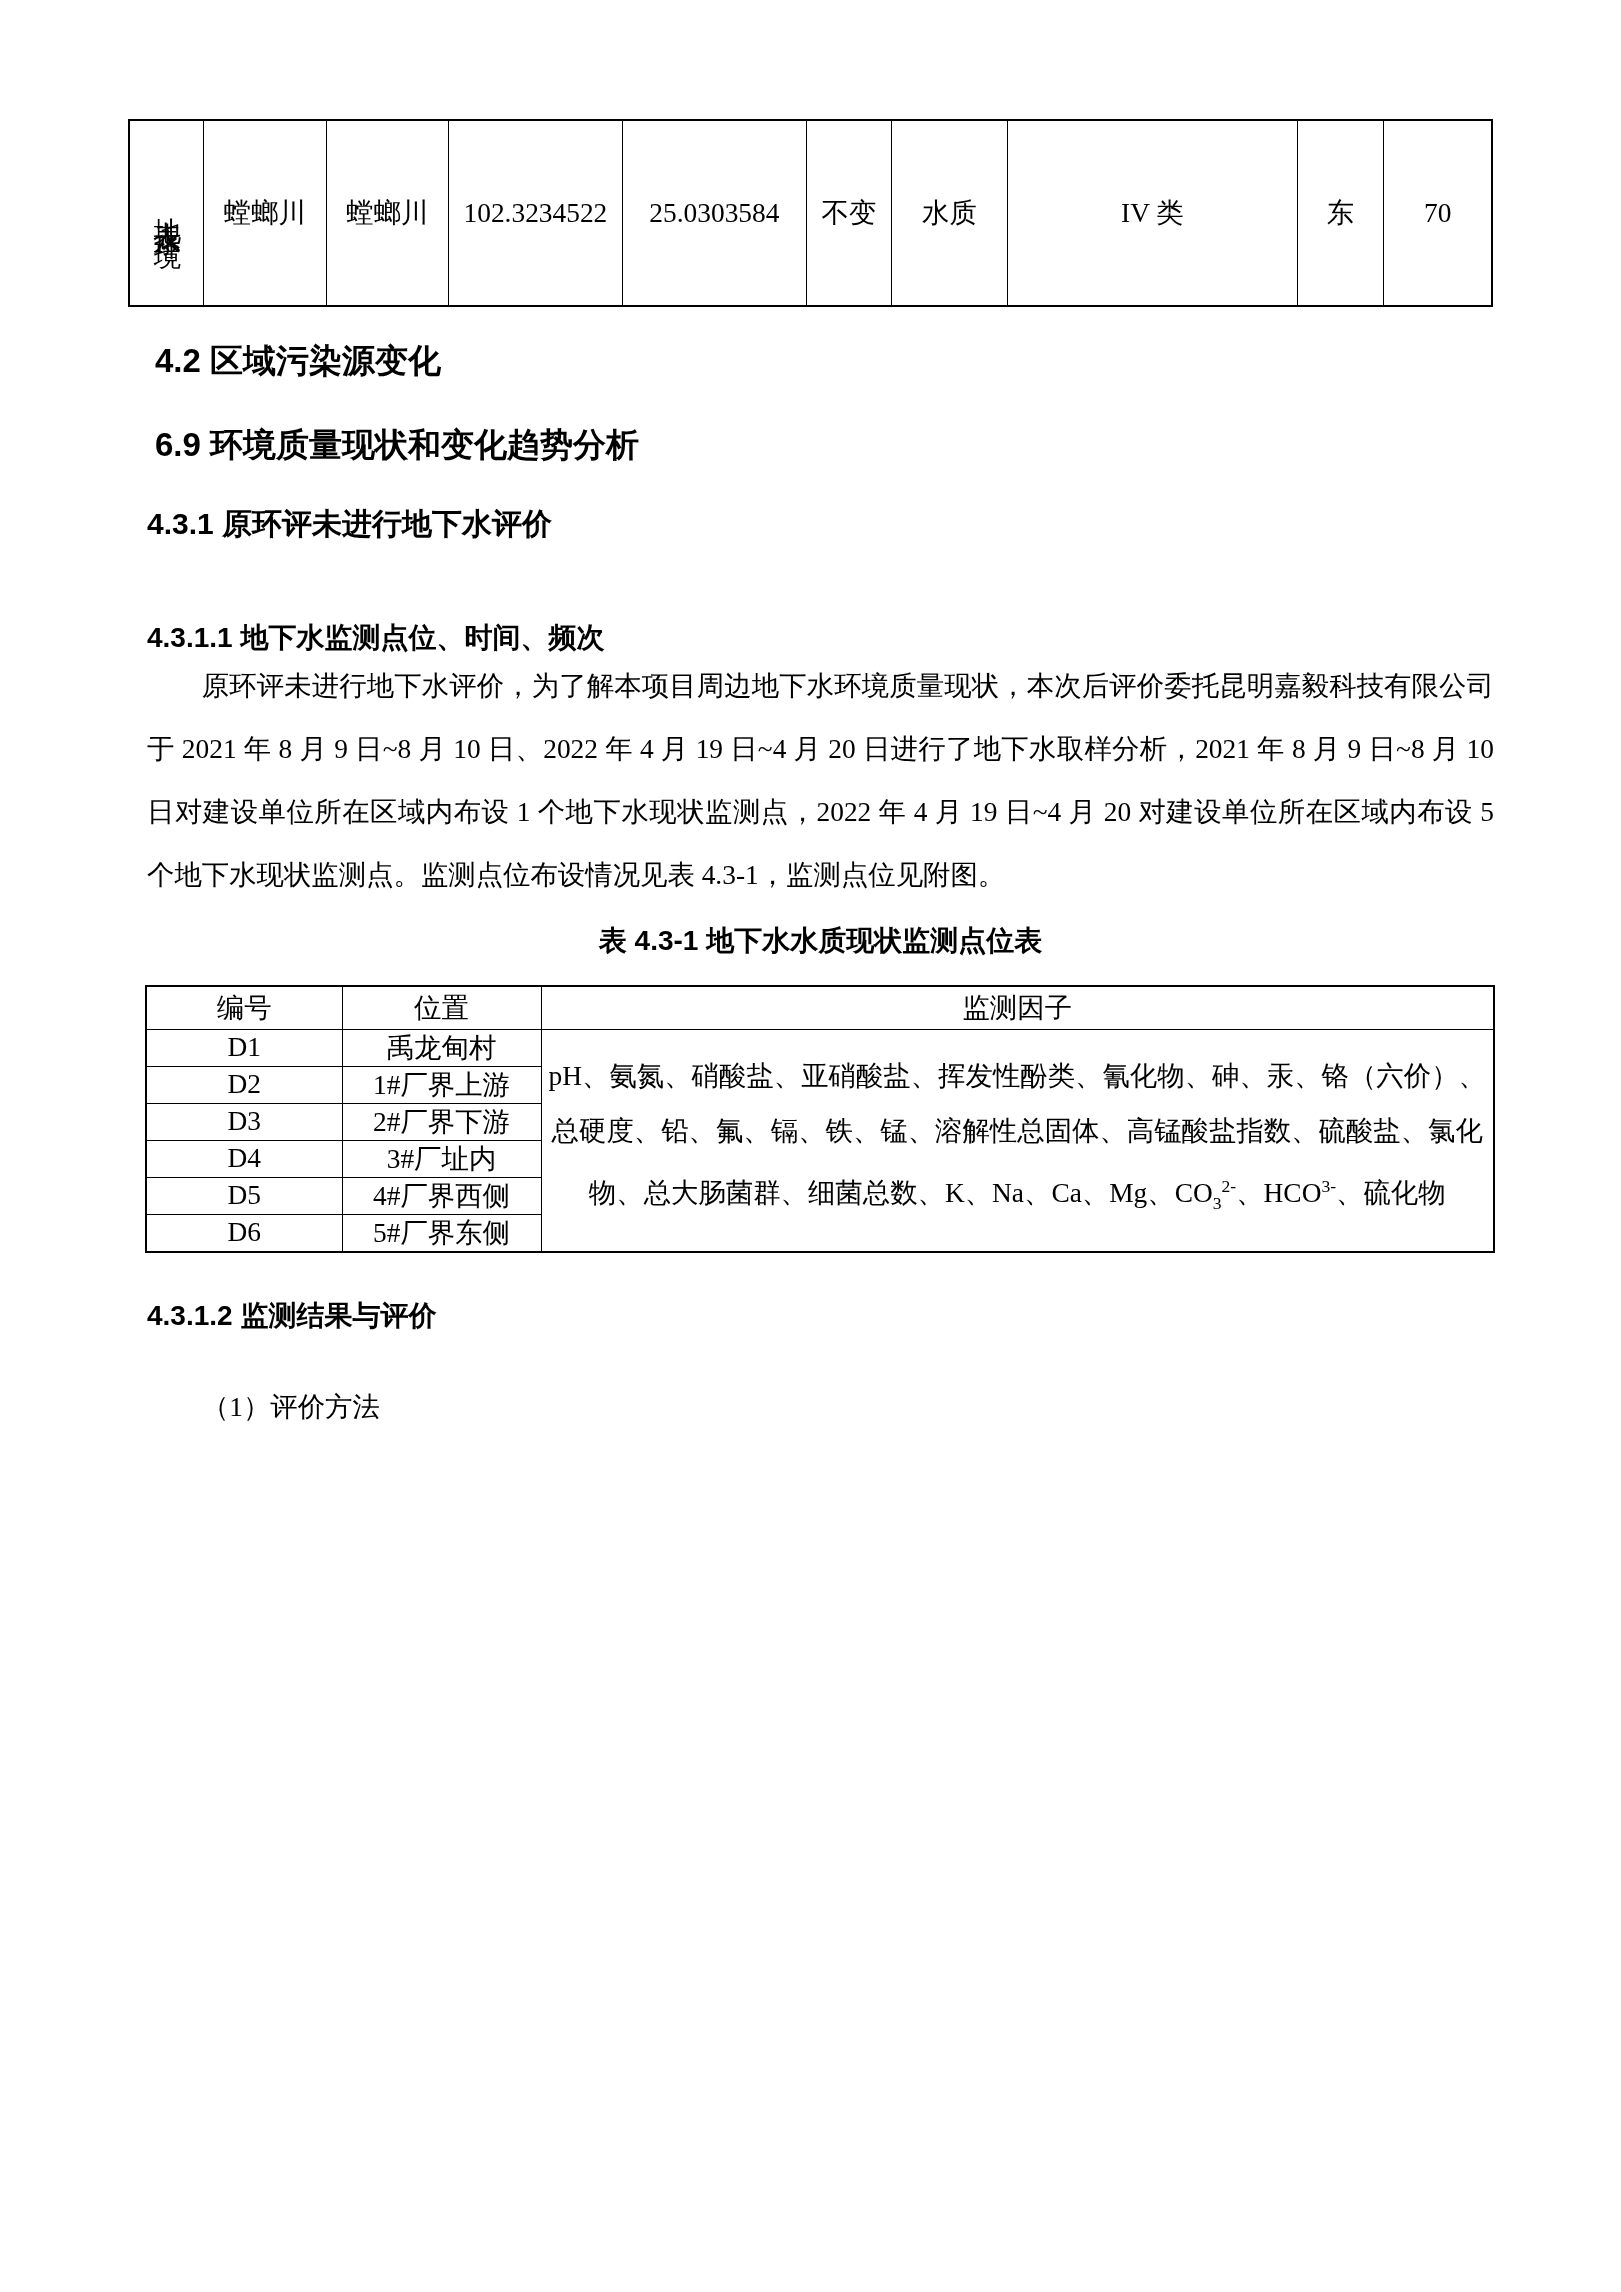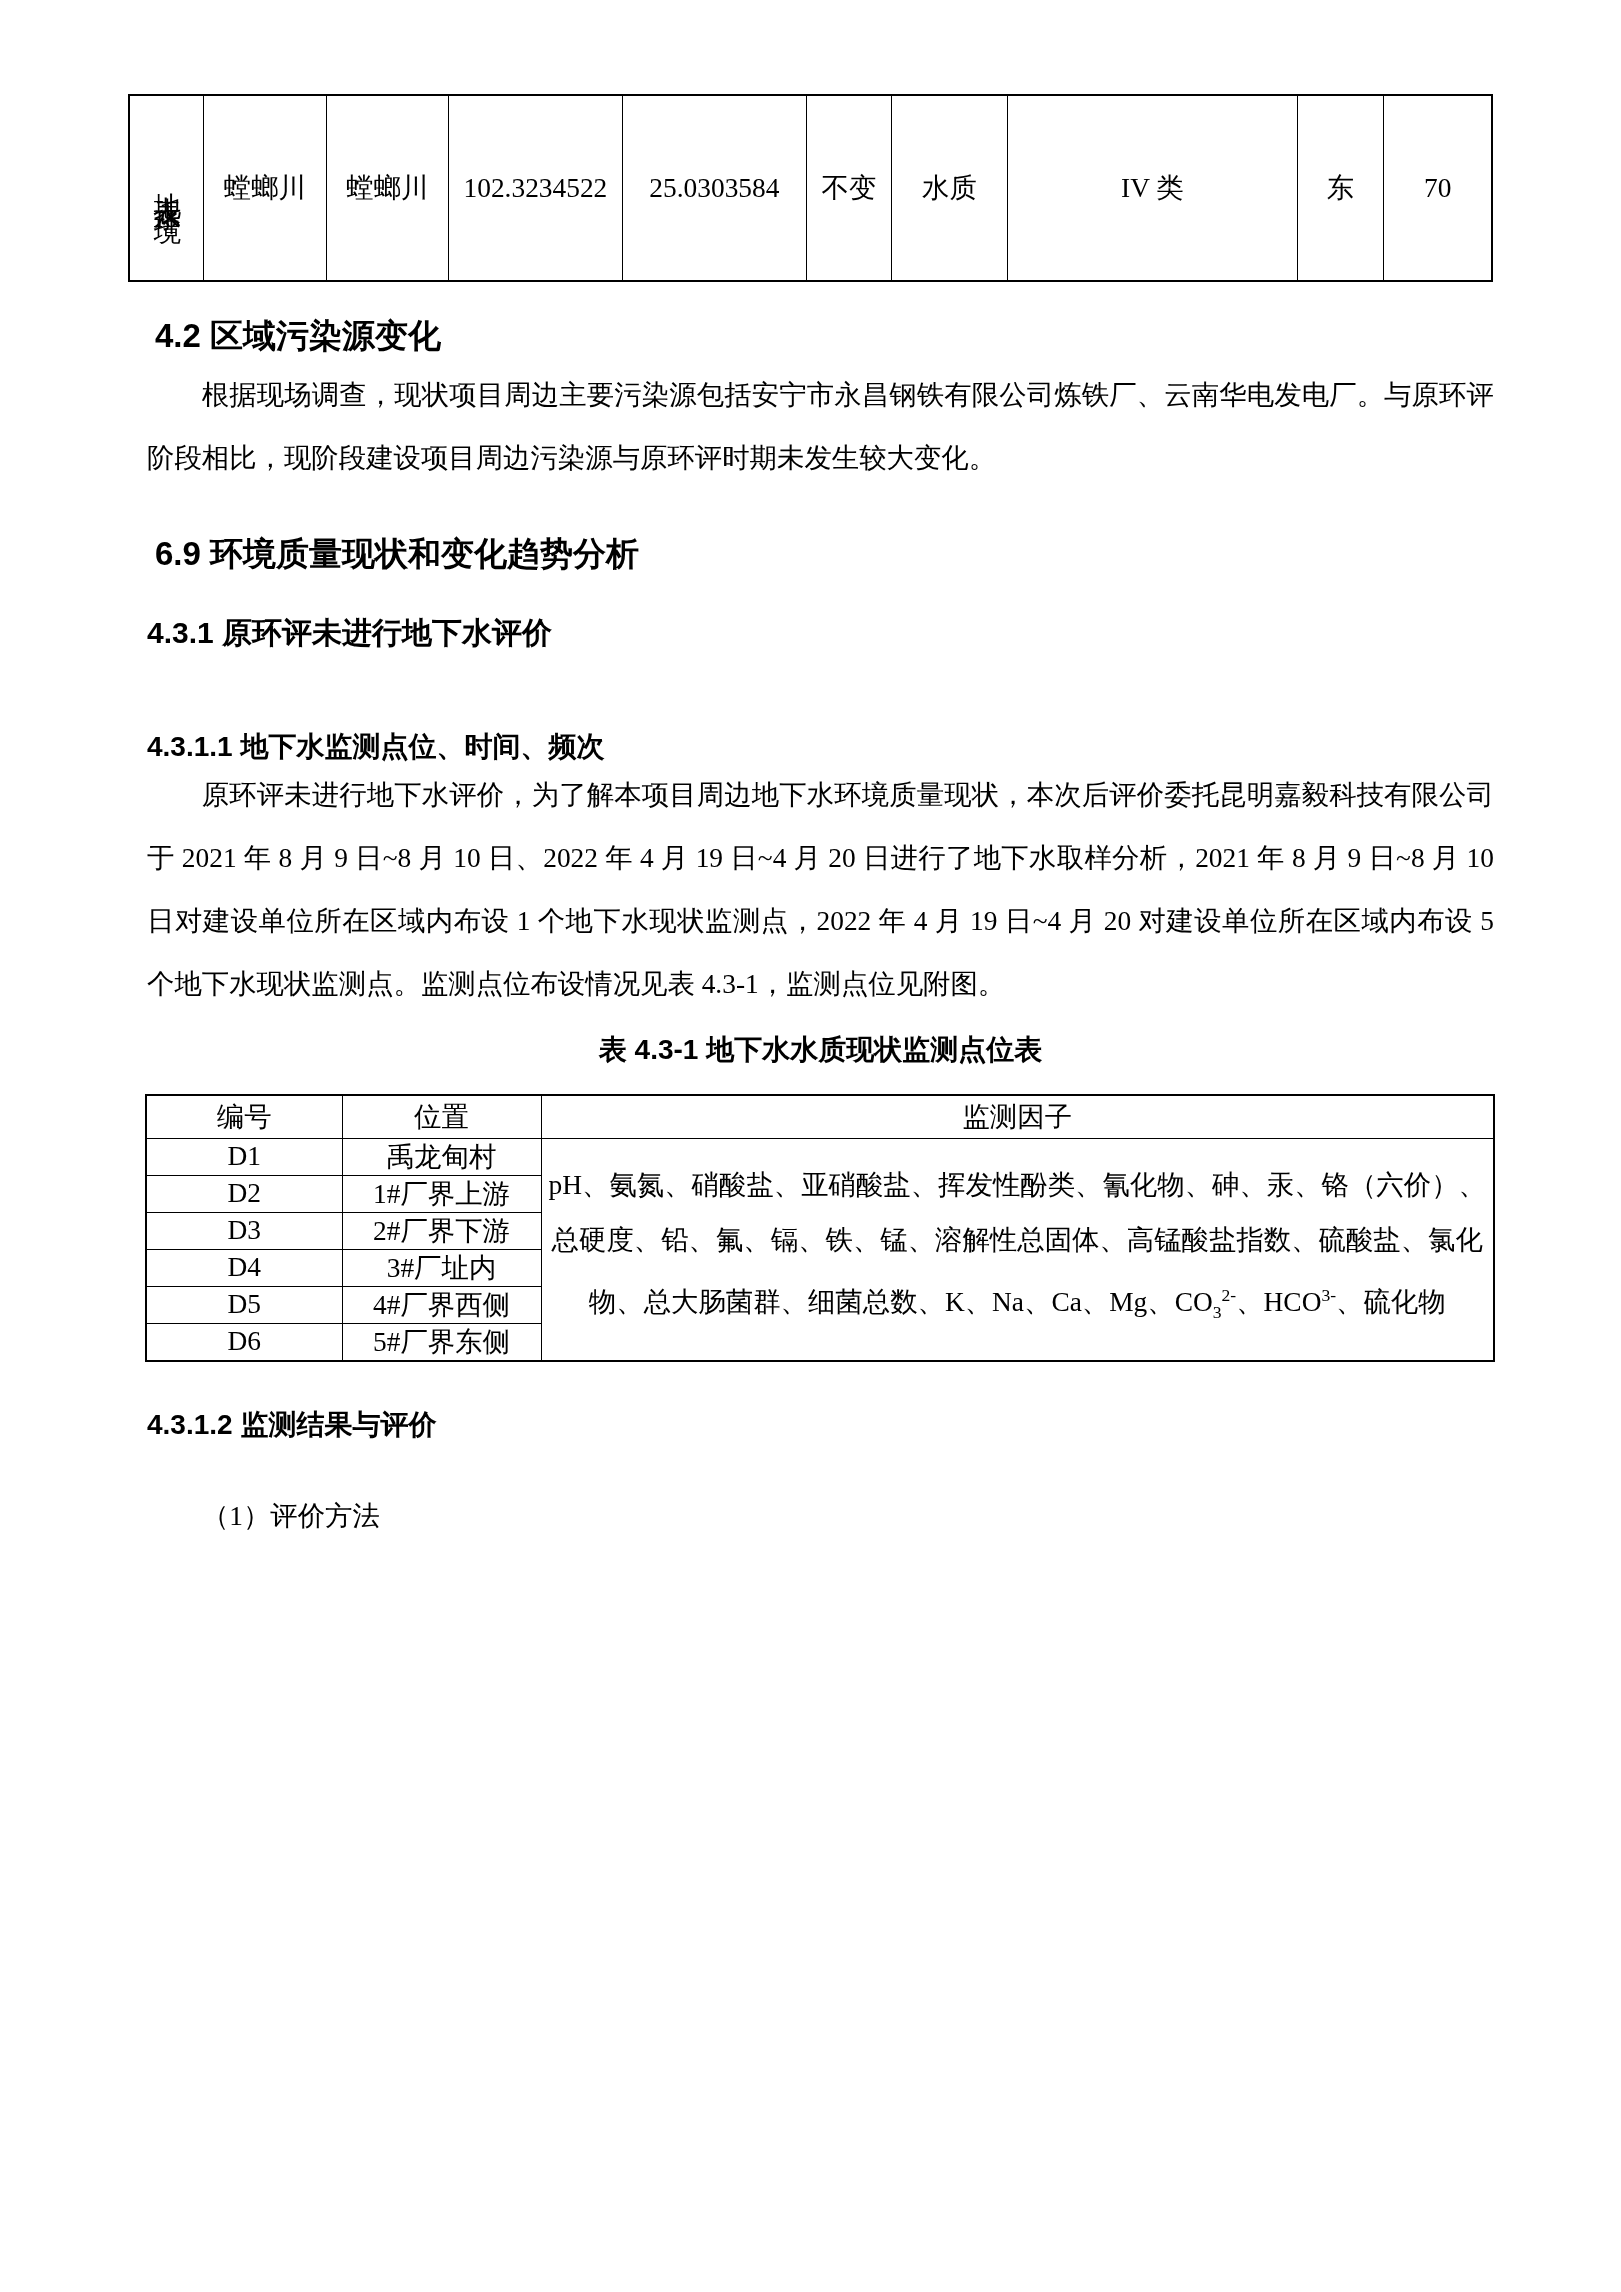--- a/index.html
+++ b/index.html
@@ -13,21 +13,21 @@
     overflow:hidden;
   }
   .content { padding:0 127px 0 147px; }
 
   
   table.cont-table {
     border-collapse:collapse;
     table-layout:fixed;
     width:1364px;
     margin-left:-18.6px;
-    margin-top:94px;
+    margin-top:119px;
     border:2px solid #000;
   }
   table.cont-table td {
     border:1px solid #000;
     text-align:center;
     vertical-align:middle;
     font-size:27.4px;
     padding:0;
     overflow:hidden;
   }
@@ -164,21 +164,20 @@
         <td>不变</td>
         <td>水质</td>
         <td>IV 类</td>
         <td>东</td>
         <td>70</td>
       </tr>
     </tbody>
       </table>
 
     <h2 class="h-main h42">4.2 区域污染源变化</h2>
-    <p class="body p1">根据现场调查，现状项目周边主要污染源包括安宁市永昌钢铁有限公司炼铁厂、云南华电发电厂。与原环评阶段相比，现阶段建设项目周边污染源与原环评时期未发生较大变化。</p>
 
     <h2 class="h-main h43">6.9 环境质量现状和变化趋势分析</h2>
 
     <h3 class="h-sub h431">4.3.1 原环评未进行地下水评价</h3>
 
     <h4 class="h-minor h4311">4.3.1.1 地下水监测点位、时间、频次</h4>
     <p class="body p3">原环评未进行地下水评价，为了解本项目周边地下水环境质量现状，本次后评价委托昆明嘉毅科技有限公司于 2021 年 8 月 9 日~8 月 10 日、2022 年 4 月 19 日~4 月 20 日进行了地下水取样分析，2021 年 8 月 9 日~8 月 10 日对建设单位所在区域内布设 1 个地下水现状监测点，2022 年 4 月 19 日~4 月 20 对建设单位所在区域内布设 5 个地下水现状监测点。监测点位布设情况见表 4.3-1，监测点位见附图。</p>
 
     <p class="tbl-caption">表 4.3-1 地下水水质现状监测点位表</p>
 

